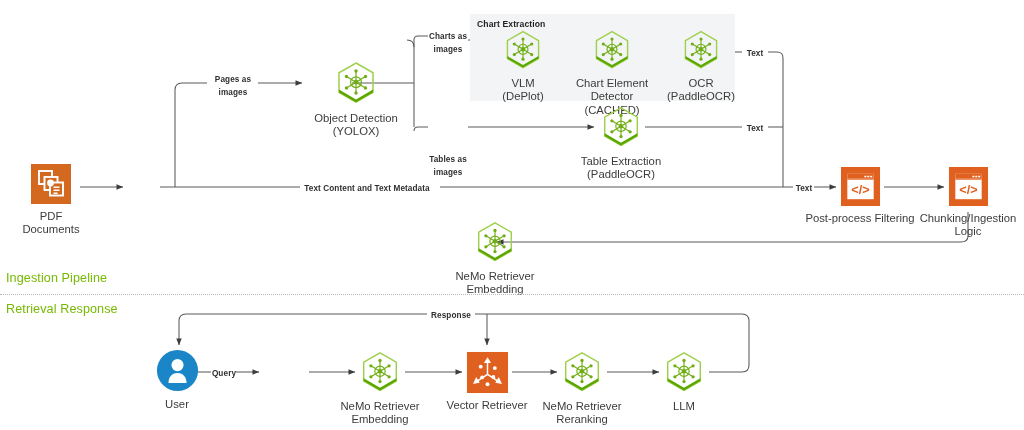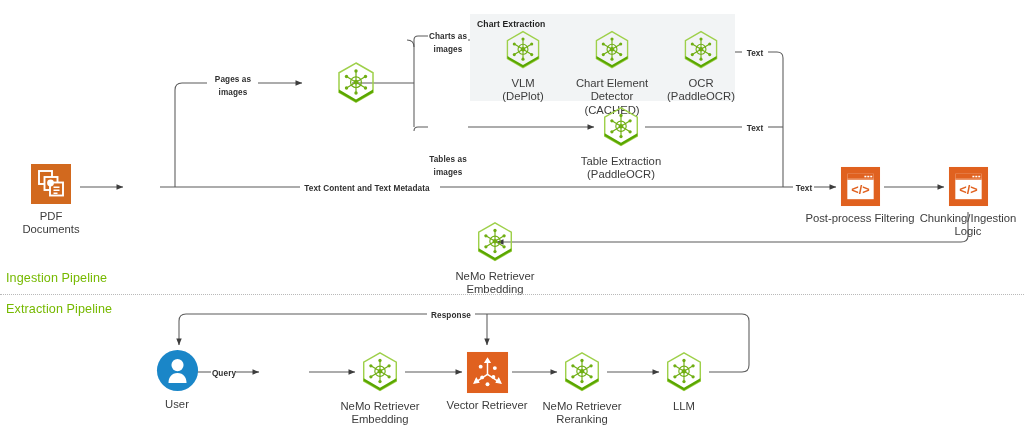--- a/index.html
+++ b/index.html
@@ -150,20 +150,22 @@
           <circle cx="24" cy="12" r="1.7"></circle>
             <circle cx="24" cy="34" r="1.7"></circle>
           <circle cx="14.5" cy="17.5" r="1.7"></circle>
             <circle cx="33.5" cy="17.5" r="1.7"></circle>
           <circle cx="14.5" cy="29" r="1.7"></circle>
             <circle cx="33.5" cy="29" r="1.7"></circle>
           <circle cx="24" cy="23.2" r="2.4"></circle>
         </g>
       </svg>
     </span>
+    <span class="cap">Object Detection
+(YOLOX)</span>
   </div>
 
   <div class="node" style="left:488px;top:28px;width:70px;">
     <span class="hex">
       <svg class="sq" width="44" height="44" viewBox="0 0 48 48">
         <path d="M24 4 L41 13.8 L41 33.4 L24 43.2 L7 33.4 L7 13.8 Z" fill="none" stroke="#9ed04a" stroke-width="1.5"></path>
         <path d="M7 30.6 L24 40.4 L41 30.6 L41 33.4 L24 43.2 L7 33.4 Z" fill="#5aa700"></path>
         <g stroke="#6fae12" stroke-width="1.2" fill="none">
           <path d="M24 12 L24 34 M14.5 17.5 L33.5 29 M33.5 17.5 L14.5 29"></path>
           <circle cx="24" cy="23.2" r="5.4"></circle>
@@ -443,15 +445,15 @@
   <div class="elabel" style="left:790px;top:182px;width:28px;">Text</div>
 
   <div class="elabel" style="left:209px;top:367px;width:30px;">Query</div>
 
   <div class="elabel" style="left:427px;top:309px;width:48px;background:#fff;">Response</div>
 
   <div class="bandlabel" style="left:6px;top:271px;">Ingestion Pipeline</div>
 
   <div class="divider" style="top:294px;"></div>
 
-  <div class="bandlabel" style="left:6px;top:302px;">Extraction Pipeline</div>
+  <div class="bandlabel" style="left:6px;top:302px;">Retrieval Response</div>
 
 </div>
 
 </body></html>

